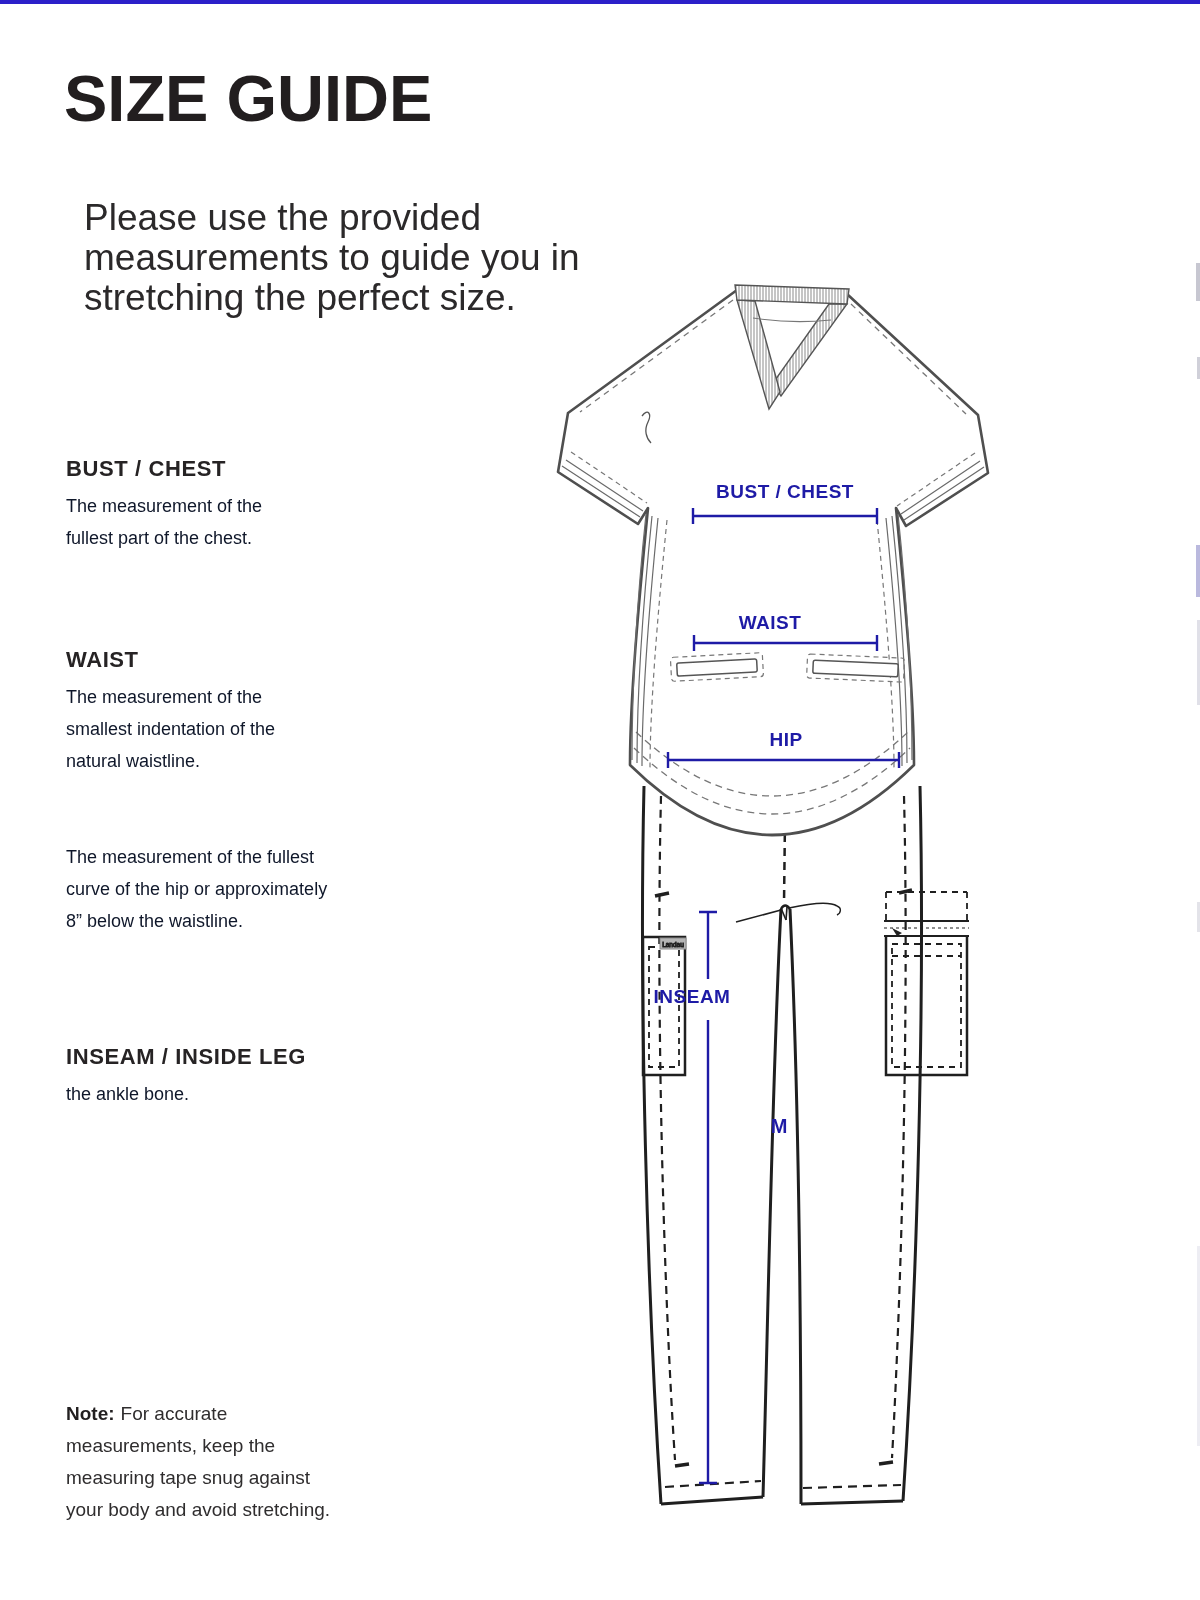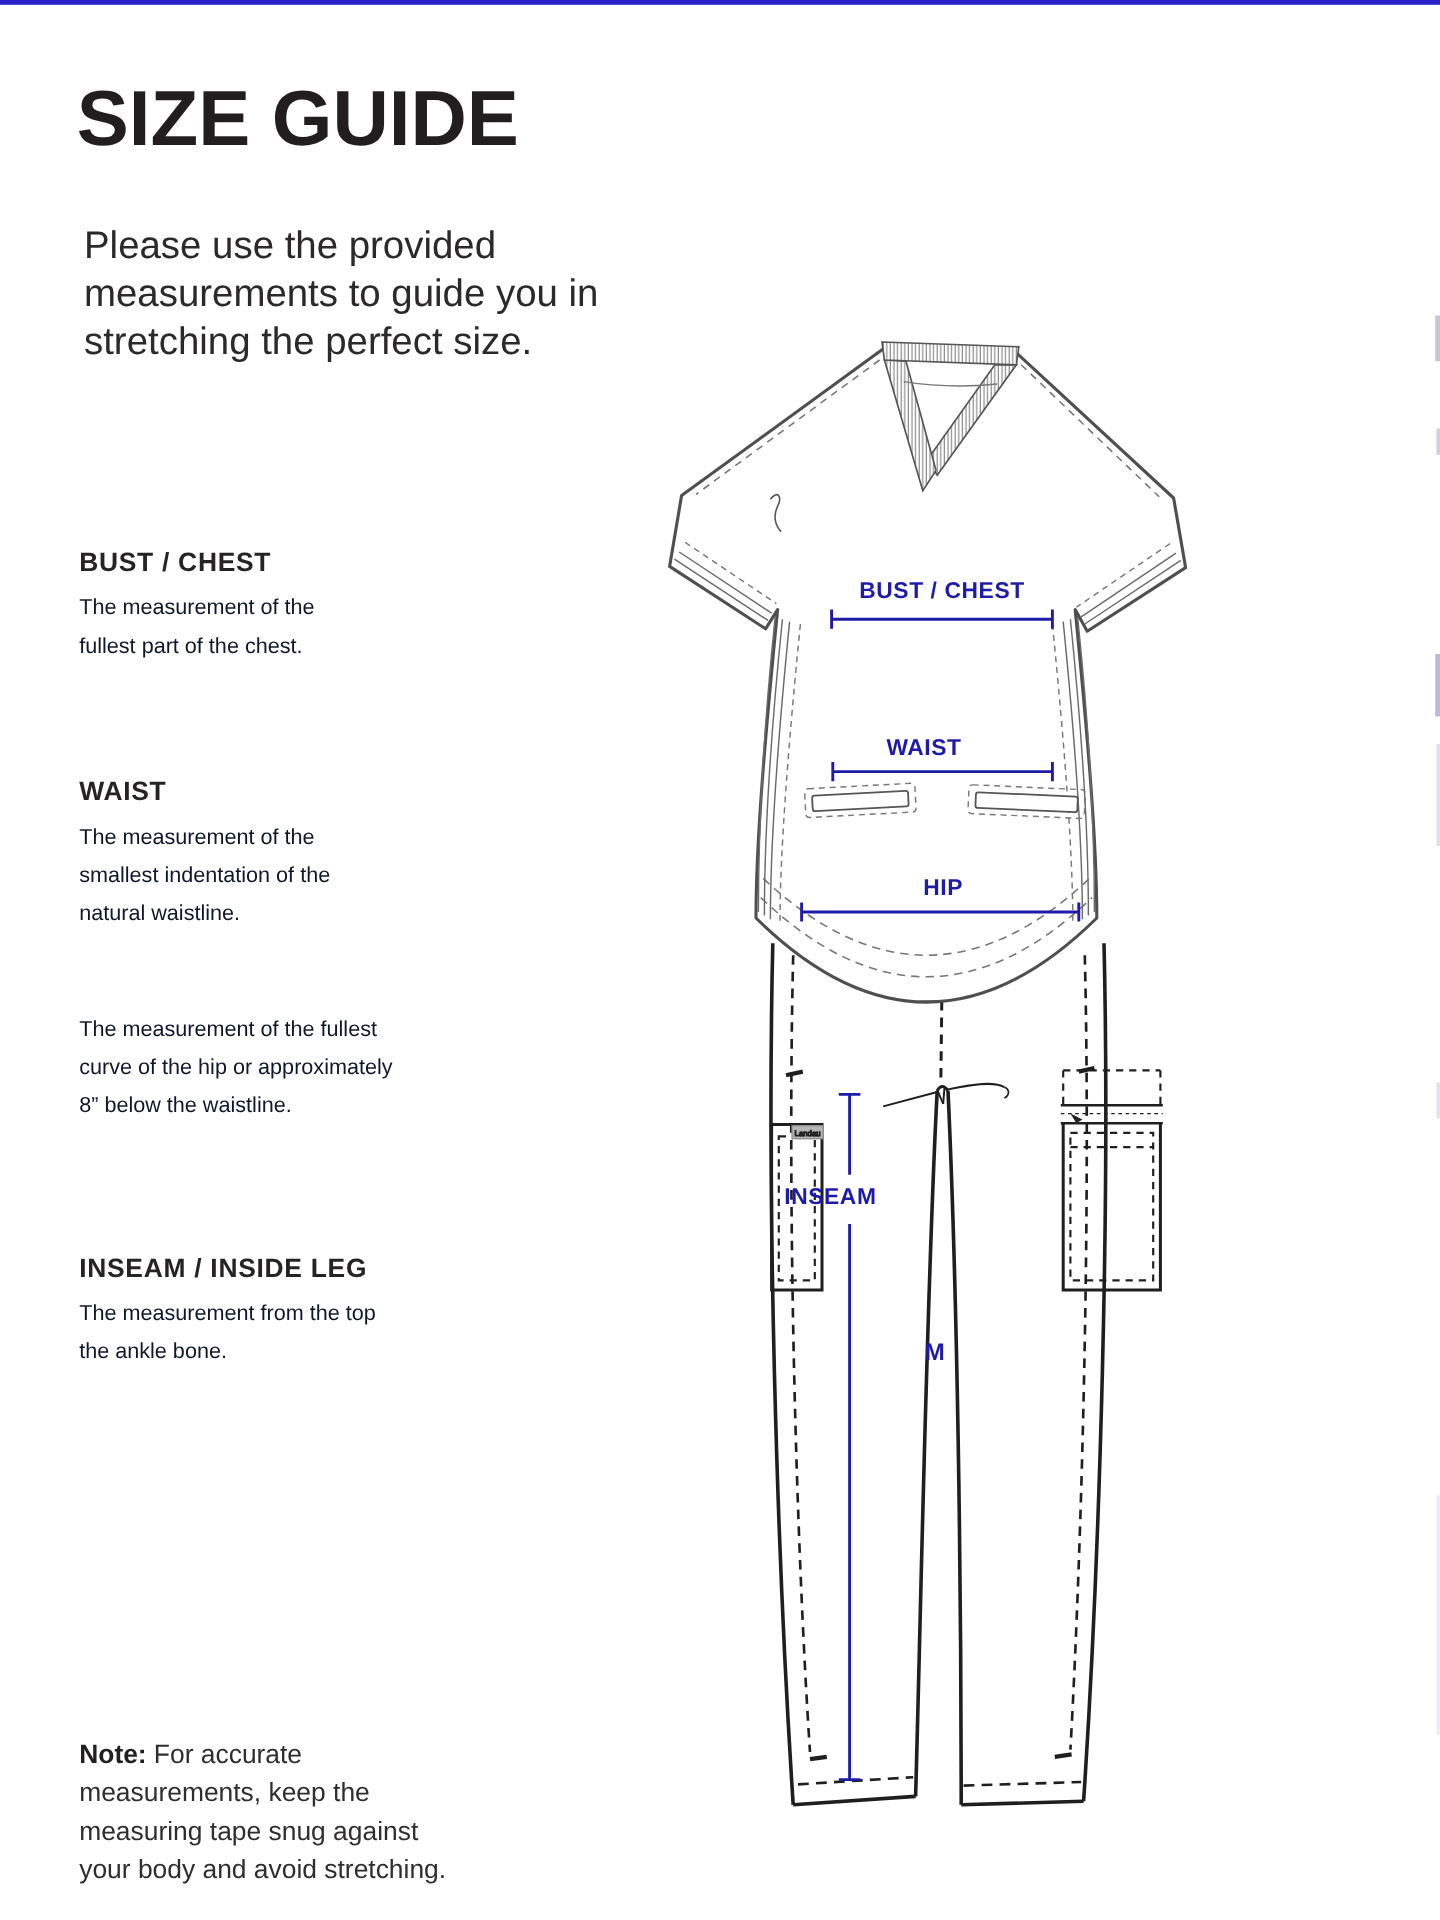--- a/index.html
+++ b/index.html
@@ -5,26 +5,26 @@
   html,body{margin:0;padding:0;}
   body{
     width:1200px;height:1600px;position:relative;background:#ffffff;
     font-family:"Liberation Sans", sans-serif;color:#262324;overflow:hidden;
   }
   .topbar{position:absolute;top:0;left:0;width:1200px;height:4px;background:#2b20c9;}
   h1.page-title{
     position:absolute;left:64px;top:66px;margin:0;
     font-size:65px;line-height:1;font-weight:bold;letter-spacing:0px;color:#221e1f;
   }
-  .intro{position:absolute;left:66px;top:180px;margin:4px;font-size:32px;line-height:40px;color:#2b292a;}
+  .intro{position:absolute;left:66px;top:180px;margin:18px;font-size:37px;line-height:40px;color:#2b292a;}
   .intro .ln{display:block;}
   .measure-section{position:absolute;left:66px;width:470px;}
   .measure-section h3{margin:0 0 10px 0;font-size:22px;line-height:22px;font-weight:bold;letter-spacing:0.6px;color:#262324;}
   .measure-section .ln{font-size:18px;line-height:32px;color:#0f172a;}
-  .note{position:absolute;left:66px;top:1398px;width:420px;font-size:22px;line-height:32px;color:#2f2d2e;margin-top:48px;}
+  .note{position:absolute;left:66px;top:1398px;width:420px;font-size:19px;line-height:32px;color:#2f2d2e;}
   .note b{margin-right:6px;color:#221f20;}
   .diagram-wrap{position:absolute;left:540px;top:280px;width:470px;height:1240px;}
   svg text.blue-label{font-family:"Liberation Sans",sans-serif;font-weight:bold;fill:#1e1ba6;}
   .edge-artifact{position:absolute;right:0;opacity:.8;}
 </style>
 </head>
 <body>
 
 <div class="topbar"></div>
 
@@ -52,21 +52,20 @@
   </section>
 
   <section class="measure-section" style="top:841px">
     <div class="ln">The measurement of the fullest</div>
     <div class="ln">curve of the hip or approximately</div>
     <div class="ln">8” below the waistline.</div>
   </section>
 
   <section class="measure-section" style="top:1046px">
     <h3>INSEAM / INSIDE LEG</h3>
-    <div class="ln">The measurement from the top</div>
     <div class="ln">the ankle bone.</div>
   </section>
 
   <div class="note">
     <div class="ln"><b>Note:</b><span>For accurate</span></div>
     <div class="ln">measurements, keep the</div>
     <div class="ln">measuring tape snug against</div>
     <div class="ln">your body and avoid stretching.</div>
   </div>
 

